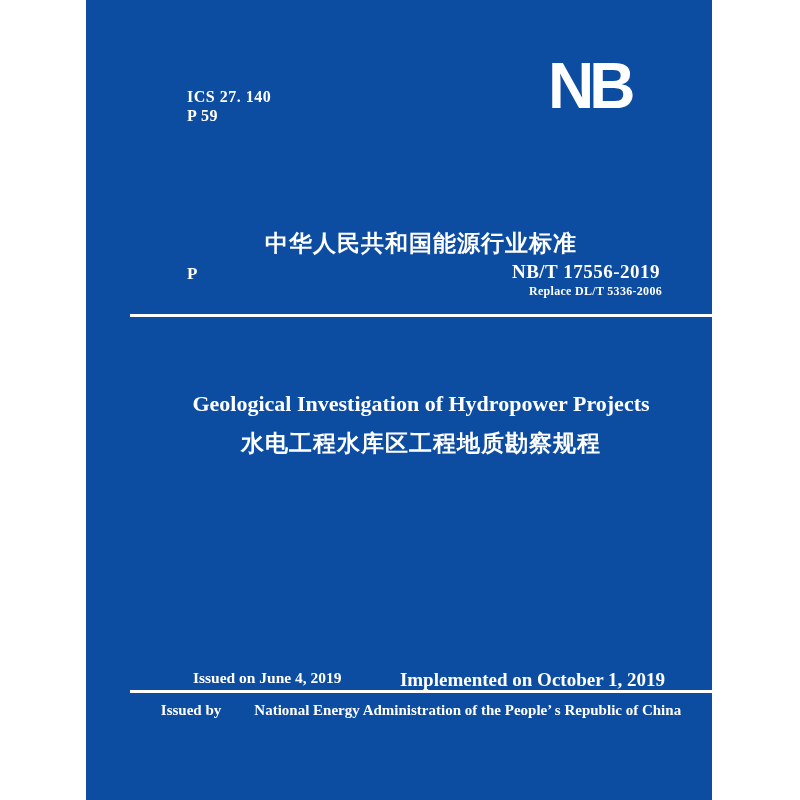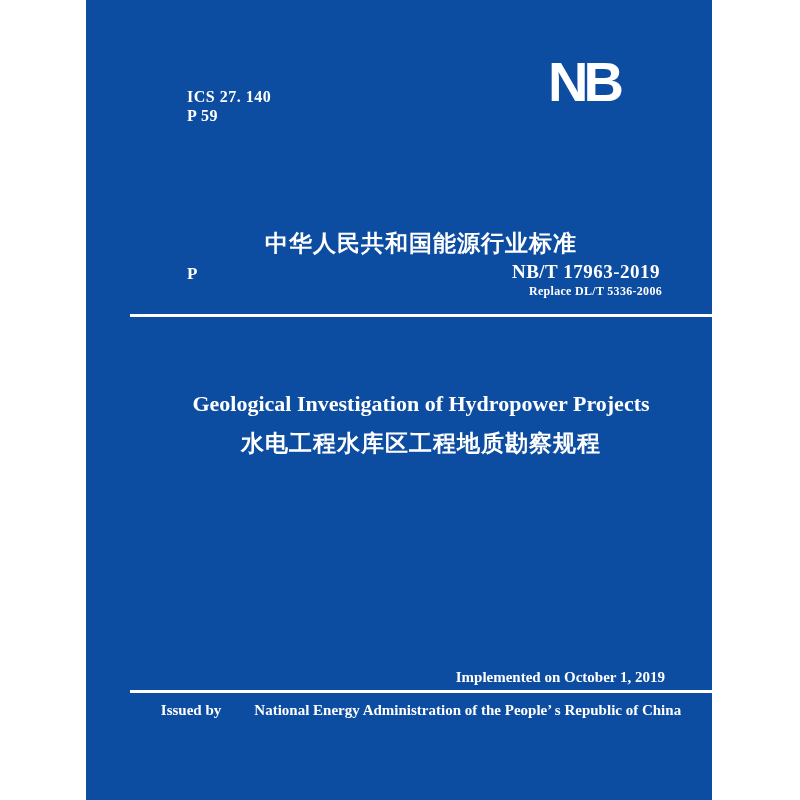--- a/index.html
+++ b/index.html
@@ -30,21 +30,21 @@
     left: 101px; top: 88px;
     font-size: 16px; font-weight: bold; letter-spacing: 0.5px;
   }
   .doc-class {
     left: 101px; top: 107px;
     font-size: 16px; font-weight: bold; letter-spacing: 0.5px;
   }
   .nb-logo {
     left: 462px; top: 54px;
     font-family: "Liberation Sans", "DejaVu Sans", sans-serif;
-    font-size: 56px; font-weight: bold; letter-spacing: -5px;
+    font-size: 64px; font-weight: bold; letter-spacing: -5px;
     line-height: 1;
   }
   .org-line1 {
     left: 44px; top: 180px; width: 582px; text-align: center;
     font-size: 19px; font-weight: bold; letter-spacing: 1.5px;
   }
   .org-line2 {
     left: 44px; top: 201px; width: 582px; text-align: center;
     font-size: 21px; font-weight: bold; letter-spacing: 0.5px;
   }
@@ -83,21 +83,21 @@
     left: 44px; top: 428px; width: 582px; text-align: center;
     font-family: "DejaVu Sans", sans-serif;
     font-size: 23px; font-weight: bold; letter-spacing: 1px;
   }
   .issued-on {
     left: 107px; top: 669px;
     font-size: 15.5px; font-weight: bold;
   }
   .implemented-on {
     right: 47px; top: 669px;
-    font-size: 15px; font-weight: bold;
+    font-size: 19px; font-weight: bold;
   }
   .issued-by-row {
     left: 44px; top: 702px; width: 582px; text-align: center;
     font-size: 15px; font-weight: bold;
   }
   .issued-by-label { display: inline-block; margin-right: 33px; }
 </style>
 </head>
 <body>
 
@@ -105,28 +105,29 @@
   <div class="cover">
 
     <div class="abs ics-code">ICS 27. 140</div>
     <div class="abs doc-class">P 59</div>
 
     <div class="abs nb-logo">NB</div>
 
     <div class="abs org-line3">中华人民共和国能源行业标准</div>
 
     <div class="abs class-letter">P</div>
-    <div class="abs std-number">NB/T 17963-2019</div>
+    <div class="abs std-number">NB/T 17556-2019</div>
     <div class="abs replaces">Replace DL/T 5336-2006</div>
 
     <div class="abs rule rule-top"></div>
 
     <div class="abs title-zh">水电工程水库区工程地质勘察规程</div>
     <div class="abs title-en2">Geological Investigation of Hydropower Projects</div>
 
+    <div class="abs issued-on">Issued on June 4, 2019</div>
     <div class="abs implemented-on">Implemented on October 1, 2019</div>
 
     <div class="abs rule rule-bottom"></div>
 
     <div class="abs issued-by-row">
       <span class="issued-by-label">Issued by</span><span>National Energy Administration of the People’ s Republic of China</span>
     </div>
 
   </div>
 </div>

